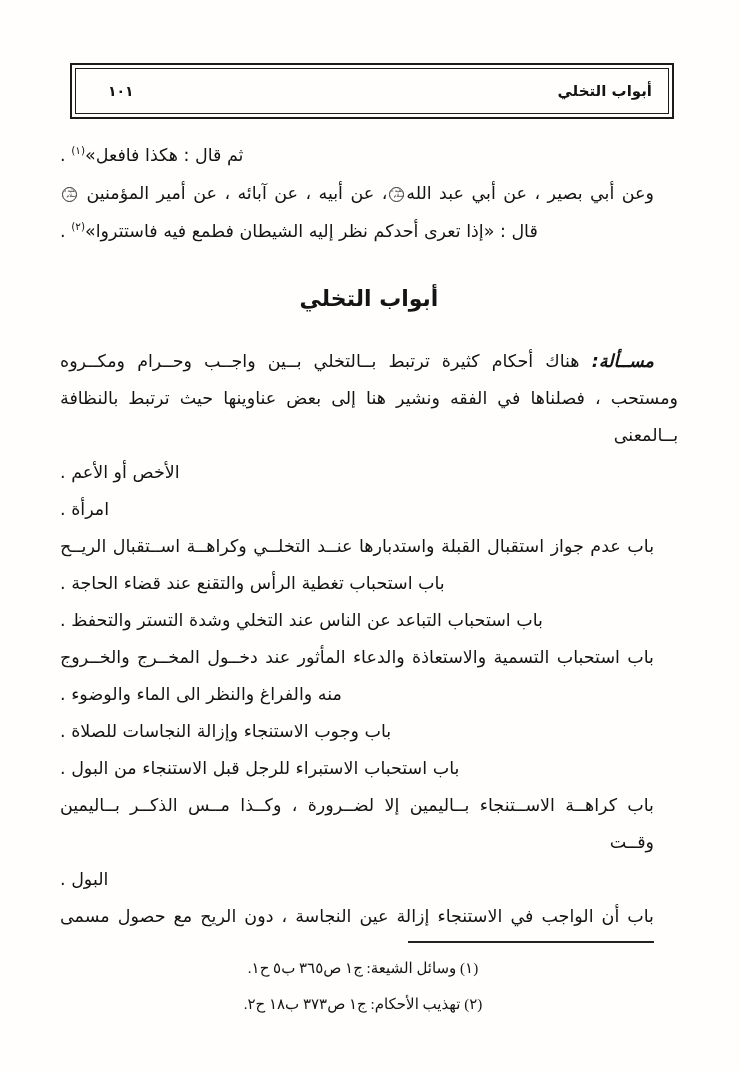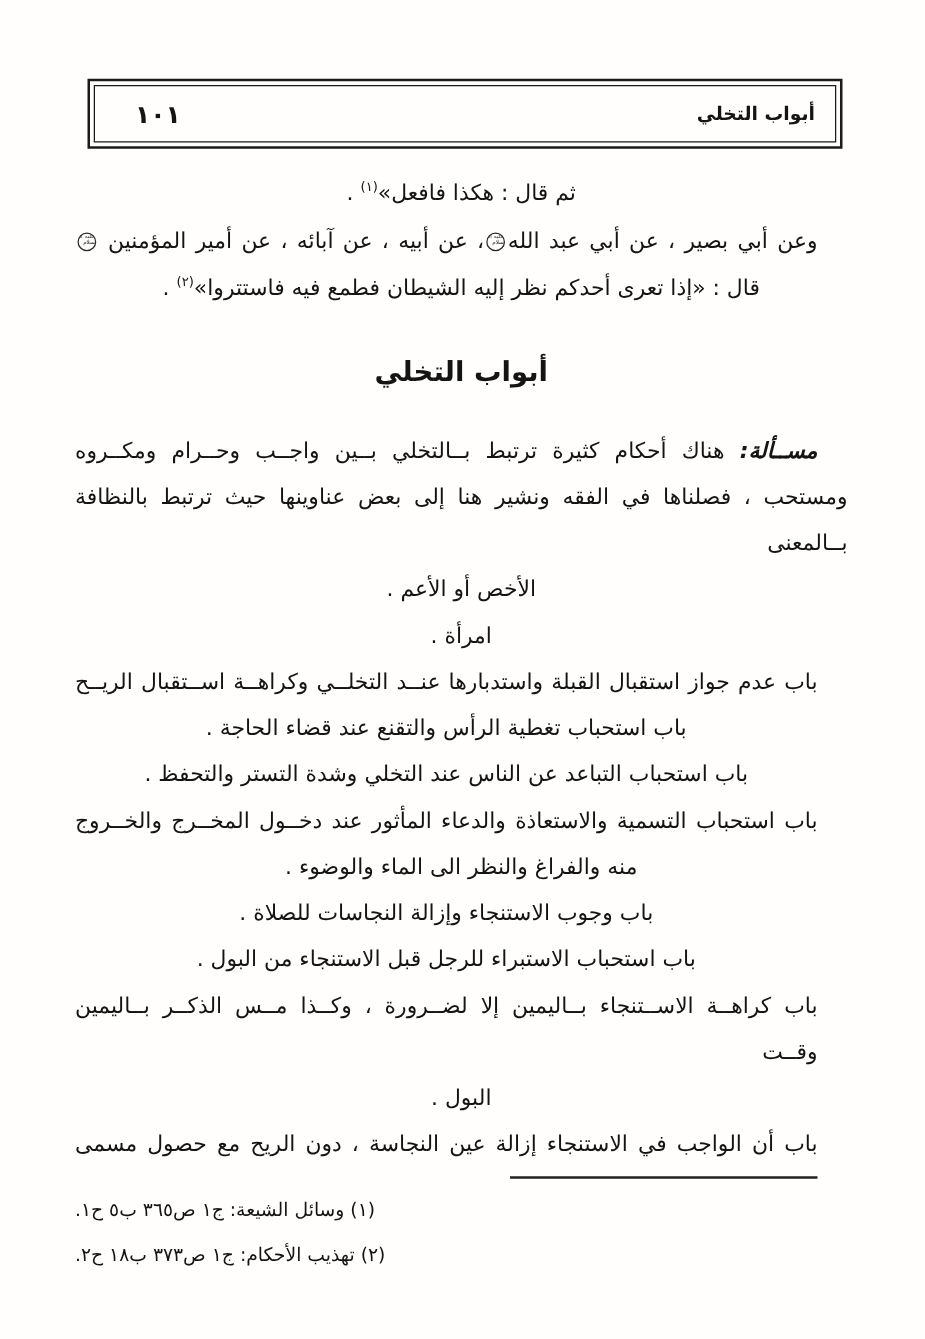--- a/index.html
+++ b/index.html
@@ -37,37 +37,37 @@
     justify-content: space-between;
     padding: 0 16px 0 0;
     box-sizing: border-box;
   }
   .header-title {
     font-weight: bold;
     font-size: 15px;
   }
   .page-number {
     font-weight: bold;
-    font-size: 20px;
+    font-size: 14px;
     letter-spacing: 3px;
     padding-left: 32px;
   }
 
   
   .content {
     position: absolute;
     top: 136px;
     right: 62px;
     left: 60px;
     text-align: right;
   }
   .line {
     font-size: 17.5px;
     line-height: 38px;
-    text-align: center;
+    text-align: left;
   }
   .body-line { line-height: 37px; }
   .just {
     text-align: justify;
     text-align-last: justify;
   }
   .indent { padding-right: 24px; }
   .bold { font-weight: bold; font-style: italic; }
 
   sup.fn-mark {
@@ -117,21 +117,22 @@
   .fn-rule {
     width: 246px;
     border: 0;
     border-top: 2px solid #222;
     margin: 0 24px 0 auto;
   }
   .fn-line {
     font-size: 15px;
     line-height: 36px;
     padding-right: 12px;
-    text-align: left;
+    text-align: center;
+    font-family: Liberation Serif, serif;
   }
   .fn-line:first-of-type { margin-top: 7px; }
 </style>
 </head>
 <body>
 
 <div class="page">
 
   <div class="header-box">
     <div class="header-inner">

